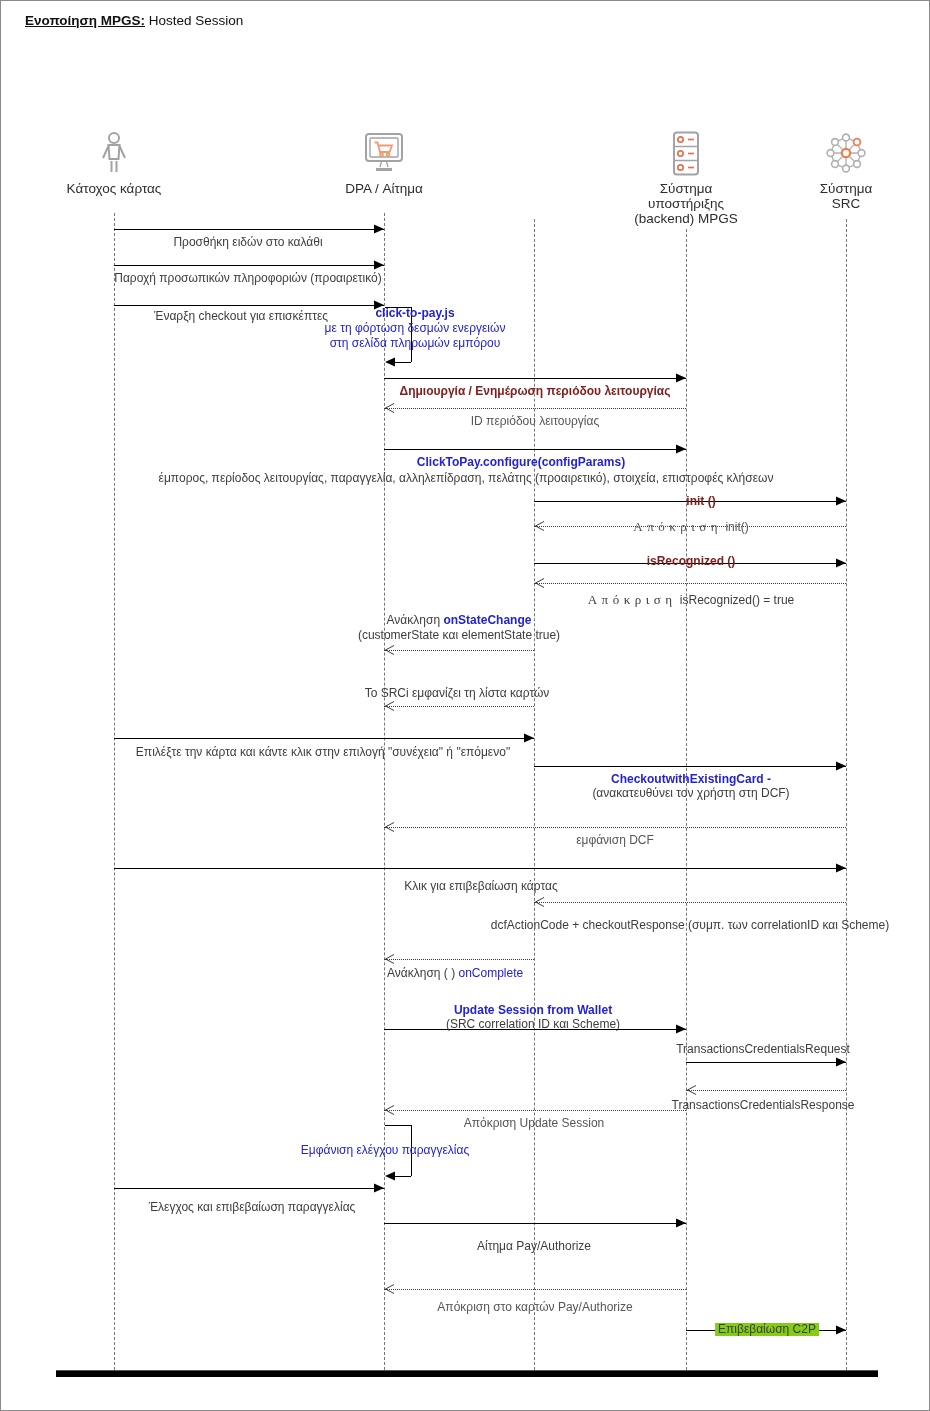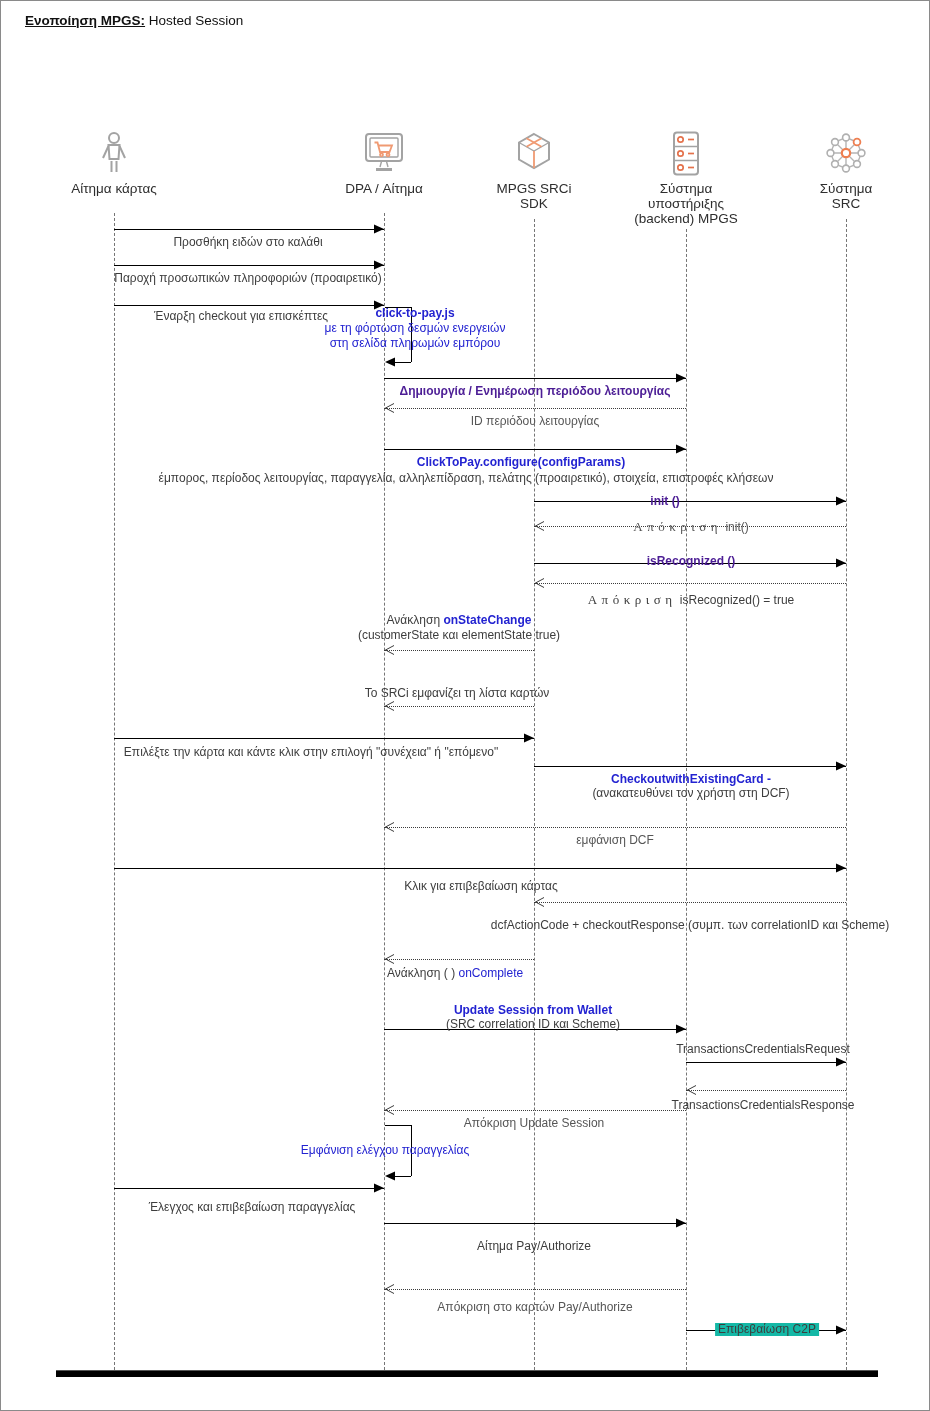--- a/index.html
+++ b/index.html
@@ -9,24 +9,24 @@
   .hdr b{text-decoration:underline;}
   .actor{position:absolute;top:130px;transform:translateX(-50%);text-align:center;width:170px;}
   .actor svg{display:block;margin:0 auto 4px auto;}
   .alabel{font-size:13.5px;line-height:15px;color:#2e2e2e;}
   .lifeline{position:absolute;width:0;border-left:1px dashed #757575;}
   .hline{position:absolute;height:0;border-top:1px solid #000;}
   .hline.dotted{border-top:1.5px dotted #3c3c3c;}
   .vline{position:absolute;width:0;border-left:1px solid #000;}
   .lbl{position:absolute;font-size:12px;line-height:13px;color:#3d3d3d;white-space:nowrap;transform:translateX(-50%);}
   .lbl.left{transform:none;}
-  .bold{font-weight:700;color:#4c1d95;}
+  .bold{font-weight:700;color:#7f1d1d;}
   .gray{color:#565656;}
   .blue{color:#2323d1;}
-  .bg{background:#14b8a6;padding:0 3px;}
+  .bg{background:#84cc16;padding:0 3px;}
   .spaced{font-family:"Liberation Serif",serif;letter-spacing:4.5px;font-size:13px;}
   .endbar{position:absolute;background:#000;border-top:1px solid #555;}
 </style>
 </head>
 <body>
 
 <div class="page">
 
   <div class="hdr" style="top:12px;">
     <b>Ενοποίηση MPGS:</b><span> Hosted Session</span>
@@ -36,55 +36,40 @@
     <svg width="44" height="46" viewBox="0 0 44 46">
       <g fill="none" stroke="#a3a3a3" stroke-width="2">
         <circle cx="22" cy="7" r="5"></circle>
         <path d="M16.5,14 H27.5 L26.5,28 H17.5 Z"></path>
         <path d="M16.5,15 L11,27"></path>
           <path d="M27.5,15 L33,27"></path>
         <path d="M19.5,30 V41"></path>
           <path d="M24.5,30 V41"></path>
       </g>
     </svg>
-    <div class="alabel">Αίτημα κάρτας</div>
+    <div class="alabel">Κάτοχος κάρτας</div>
   </div>
 
   <div class="actor" style="left:383px;">
     <svg width="44" height="46" viewBox="0 0 44 46">
       <g fill="none" stroke="#a3a3a3" stroke-width="2">
         <rect x="4" y="3" width="36" height="27" rx="3"></rect>
         <rect x="8" y="7" width="28" height="19" rx="1" stroke-width="1.4"></rect>
         <path d="M14,38.5 H30" stroke-width="3"></path>
         <path d="M19.5,30.5 L18,36 M24.5,30.5 L26,36" stroke-width="1.4"></path>
       </g>
       <g fill="none" stroke="#f09a72" stroke-width="1.8">
         <path d="M12.5,11.5 H15.5 L18,21 H27.5 L30,14.5 H16.8"></path>
         <circle cx="19.5" cy="23.8" r="1.5"></circle>
           <circle cx="26" cy="23.8" r="1.5"></circle>
       </g>
     </svg>
     <div class="alabel">DPA / Αίτημα</div>
   </div>
 
-  <div class="actor" style="left:533px;">
-    <svg width="44" height="46" viewBox="0 0 44 46">
-      <g fill="none" stroke="#a3a3a3" stroke-width="2">
-        <path d="M22,3 L37,11.5 V28.5 L22,37 L7,28.5 V11.5 Z"></path>
-        <path d="M7,11.5 L22,20 L37,11.5" stroke-width="1.4"></path>
-      </g>
-      <g fill="none" stroke="#f09a72" stroke-width="1.8">
-        <path d="M14.5,7.2 L29.5,15.7"></path>
-          <path d="M29.5,7.2 L14.5,15.7"></path>
-          <path d="M22,20 V37"></path>
-      </g>
-    </svg>
-    <div class="alabel">MPGS SRCi</div>
-    <div class="alabel">SDK</div>
-  </div>
 
   <div class="actor" style="left:685px;">
     <svg width="44" height="46" viewBox="0 0 44 46">
       <g fill="none" stroke="#a3a3a3" stroke-width="2">
         <rect x="10" y="1.5" width="24" height="42" rx="3"></rect>
         <path d="M10,15.5 H34 M10,29.5 H34" stroke-width="1.3"></path>
       </g>
       <g fill="none" stroke="#e4724c" stroke-width="1.7">
         <circle cx="16.5" cy="8.5" r="2.7"></circle>
           <path d="M24,8.5 H30"></path>
@@ -164,21 +149,21 @@
       <div class="hline" style="left: 383px; top: 448px; width: 302px;"></div>
       <svg width="10" height="10" style="position: absolute; left: 675px; top: 443px;">
         <path d="M0,0.5 L10,5 L0,9.5 Z" fill="#000"></path>
       </svg>
       <div class="lbl blue bold" style="left: 520px; top: 455px;"><span>ClickToPay.configure(configParams)</span></div>
       <div class="lbl" style="left: 465px; top: 471px;"><span>έμπορος, περίοδος λειτουργίας, παραγγελία, αλληλεπίδραση, πελάτης (προαιρετικό), στοιχεία, επιστροφές κλήσεων</span></div>
       <div class="hline" style="left: 533px; top: 500px; width: 312px;"></div>
       <svg width="10" height="10" style="position: absolute; left: 835px; top: 495px;">
         <path d="M0,0.5 L10,5 L0,9.5 Z" fill="#000"></path>
       </svg>
-      <div class="lbl bold" style="left: 664px; top: 494px; text-align: right;"><span>init ()</span></div>
+      <div class="lbl bold" style="left: 700px; top: 494px; text-align: right;"><span>init ()</span></div>
       <div class="hline dotted" style="left: 533px; top: 525px; width: 312px;"></div>
       <svg width="10" height="10" style="position: absolute; left: 534px; top: 520px;">
         <path d="M9,0.5 L0.5,5 L9,9.5" fill="none" stroke="#3c3c3c"></path>
       </svg>
       <div class="lbl gray" style="left: 690px; top: 519px;"><span class="spaced">Απόκριση</span><span> init()</span></div>
       <div class="hline" style="left: 533px; top: 562px; width: 312px;"></div>
       <svg width="10" height="10" style="position: absolute; left: 835px; top: 557px;">
         <path d="M0,0.5 L10,5 L0,9.5 Z" fill="#000"></path>
       </svg>
       <div class="lbl bold" style="left: 690px; top: 554px;"><span>isRecognized ()</span></div>
@@ -195,21 +180,21 @@
       <div class="lbl" style="left: 458px; top: 628px;"><span>(customerState και elementState true)</span></div>
       <div class="hline dotted" style="left: 383px; top: 705px; width: 150px;"></div>
       <svg width="10" height="10" style="position: absolute; left: 384px; top: 700px;">
         <path d="M9,0.5 L0.5,5 L9,9.5" fill="none" stroke="#3c3c3c"></path>
       </svg>
       <div class="lbl" style="left: 456px; top: 686px;"><span>Το SRCi εμφανίζει τη λίστα καρτών</span></div>
       <div class="hline" style="left: 113px; top: 737px; width: 420px;"></div>
       <svg width="10" height="10" style="position: absolute; left: 523px; top: 732px;">
         <path d="M0,0.5 L10,5 L0,9.5 Z" fill="#000"></path>
       </svg>
-      <div class="lbl" style="left: 310px; top: 745px;"><span>Επιλέξτε την κάρτα και κάντε κλικ στην επιλογή "συνέχεια" ή "επόμενο"</span></div>
+      <div class="lbl" style="left: 322px; top: 745px;"><span>Επιλέξτε την κάρτα και κάντε κλικ στην επιλογή "συνέχεια" ή "επόμενο"</span></div>
       <div class="hline" style="left: 533px; top: 765px; width: 312px;"></div>
       <svg width="10" height="10" style="position: absolute; left: 835px; top: 760px;">
         <path d="M0,0.5 L10,5 L0,9.5 Z" fill="#000"></path>
       </svg>
       <div class="lbl blue bold" style="left: 690px; top: 772px;"><span>CheckoutwithExistingCard -</span></div>
       <div class="lbl" style="left: 690px; top: 786px;"><span>(ανακατευθύνει τον χρήστη στη DCF)</span></div>
       <div class="hline dotted" style="left: 383px; top: 826px; width: 462px;"></div>
       <svg width="10" height="10" style="position: absolute; left: 384px; top: 821px;">
         <path d="M9,0.5 L0.5,5 L9,9.5" fill="none" stroke="#3c3c3c"></path>
       </svg>

